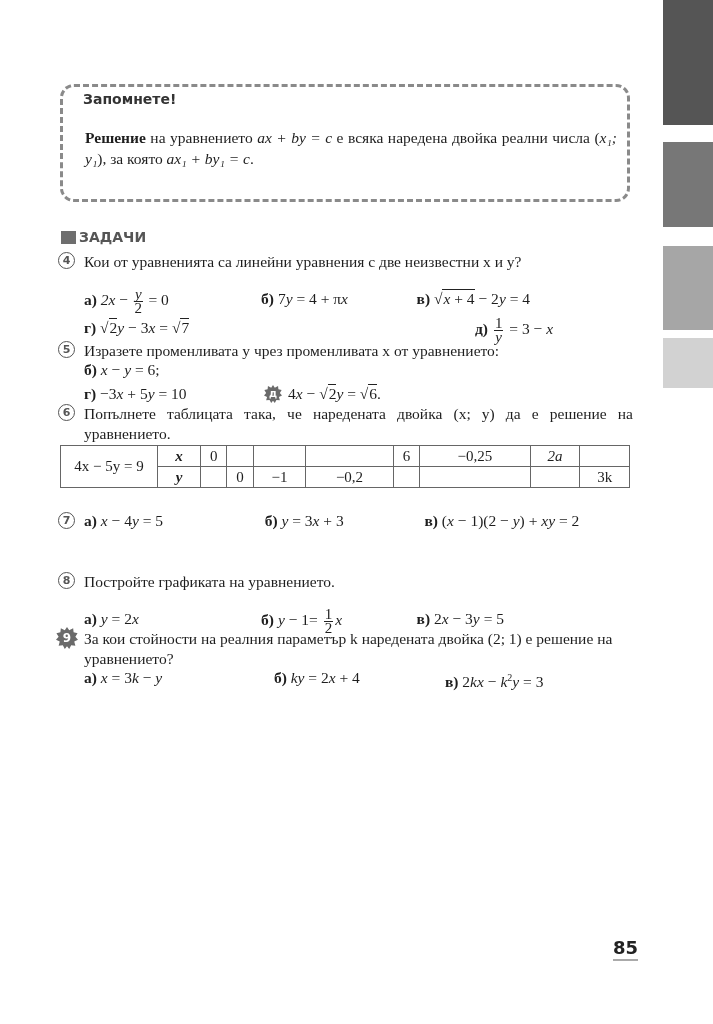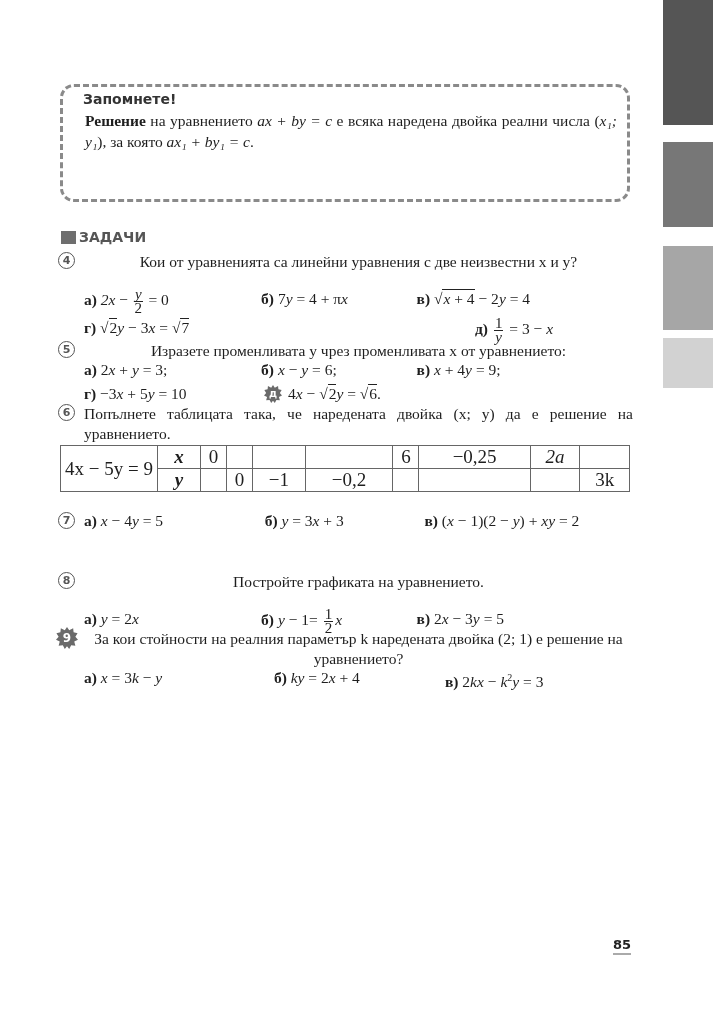--- a/index.html
+++ b/index.html
@@ -14,21 +14,21 @@
   .tab3 { top:246px; height:84px; background:#a6a6a6; }
   .tab4 { top:338px; height:50px; background:#d2d2d2; }
 
   .remember {
     position:absolute; left:60px; top:84px; width:570px; height:118px;
     border:3px dashed #8a8a8a; border-radius:14px; box-sizing:border-box;
     padding:4px 10px 0 22px;
   }
   .remember-title {
     font-family:"DejaVu Sans", sans-serif; font-weight:bold; font-size:14px;
-    color:#333; margin-bottom:3px; margin-left:-2px;
+    color:#333; margin-bottom:20px; margin-left:-2px;
   }
   .remember p { margin:0; line-height:21px; text-align:justify; }
   b { font-weight:bold; }
   i { font-style:italic; }
 
   .section-head {
     position:absolute; left:61px; top:229px;
     font-family:"DejaVu Sans", sans-serif; font-weight:bold; font-size:14px; color:#555;
     display:flex; align-items:center;
   }
@@ -40,40 +40,40 @@
     border:1.5px solid #555; box-sizing:border-box; font-family:"DejaVu Sans", sans-serif;
     font-weight:bold; font-size:11px; color:#555; text-align:center; line-height:15px;
   }
   .star {
     position:absolute; left:-2px; top:-2px; width:22px; height:22px;
     background:#6a6a6a; color:#fff; font-family:"DejaVu Sans", sans-serif; font-weight:bold;
     font-size:12px; text-align:center; line-height:22px;
     clip-path:polygon(50% 0%,60% 15%,78% 6%,80% 24%,98% 28%,88% 44%,100% 58%,83% 66%,88% 85%,69% 83%,60% 100%,50% 88%,40% 100%,31% 83%,12% 85%,17% 66%,0% 58%,12% 44%,2% 28%,20% 24%,22% 6%,40% 15%);
   }
   .star.small { width:18px; height:18px; line-height:18px; font-size:10px; }
-  .q { margin-left:26px; line-height:20px;text-align:center; }
+  .q { margin-left:26px; line-height:20px; }
   .row { display:flex; margin-left:26px; line-height:22px; }
   .c1 { width:180px; } .c2 { width:158px; } .c3 { width:220px; }
   .frac { display:inline-flex; flex-direction:column; vertical-align:middle; text-align:center; line-height:13px; font-size:15px; margin:0 2px; }
   .frac .n { border-bottom:1px solid #222; padding:0 1px; }
   .sqrt { border-top:1px solid #222; padding-left:1px; }
   .rad { font-style:normal; }
   sup, sub { font-size:10px; } sup { vertical-align:6px; }
 
   table.t6 {
     position:absolute; left:60px; top:445px; width:570px; border-collapse:collapse;
-    font-size:19px;
+    font-size:15px;
   }
   table.t6 td { border:1px solid #666; height:20px; text-align:center; padding:0; }
   table.t6 td.eq { width:96px; }
   table.t6 td.var { width:42px; font-weight:bold; font-style:italic; }
 
   .pagenum {
     position:absolute; left:613px; top:937px; font-family:"DejaVu Sans", sans-serif;
-    font-weight:bold; font-size:13px; color:#222; border-bottom:2px solid #aaa; padding-bottom:1px;
+    font-weight:bold; font-size:18px; color:#222; border-bottom:2px solid #aaa; padding-bottom:1px;
   }
 </style>
 </head>
 <body>
 
 <div class="tab tab1"></div>
 <div class="tab tab2"></div>
 <div class="tab tab3"></div>
 <div class="tab tab4"></div>
 
@@ -104,23 +104,21 @@
           <span class="n">1</span>
           <i>y</i>
         </span> = 3 − <i>x</i></div>
   </div>
 </div>
 
 <div class="task" style="top:341px;">
   <span class="num">5</span>
   <div class="q">Изразете променливата y чрез променливата x от уравнението:</div>
   <div class="row" style="line-height:18px;">
-    <div class="c1"><b>а)</b> 2<i>x</i> + <i>y</i> = 3;</div>
     <div class="c2"><b>б)</b> <i>x</i> − <i>y</i> = 6;</div>
-    <div class="c3"><b>в)</b> <i>x</i> + 4<i>y</i> = 9;</div>
   </div>
   <div class="row" style="margin-top:4px;">
     <div class="c1"><b>г)</b> −3<i>x</i> + 5<i>y</i> = 10</div>
     <div class="c2" style="position:relative; padding-left:24px;"><span class="star small" style="left:0; top:2px;">д</span>4<i>x</i> − <span class="rad">√</span><span class="sqrt">2</span><i>y</i> = <span class="rad">√</span><span class="sqrt">6</span>.</div>
   </div>
 </div>
 
 <div class="task" style="top:404px;">
   <span class="num">6</span>
   <div class="q" style="text-align:justify;">Попълнете таблицата така, че наредената двойка (x; y) да е решение на уравнението.</div>

